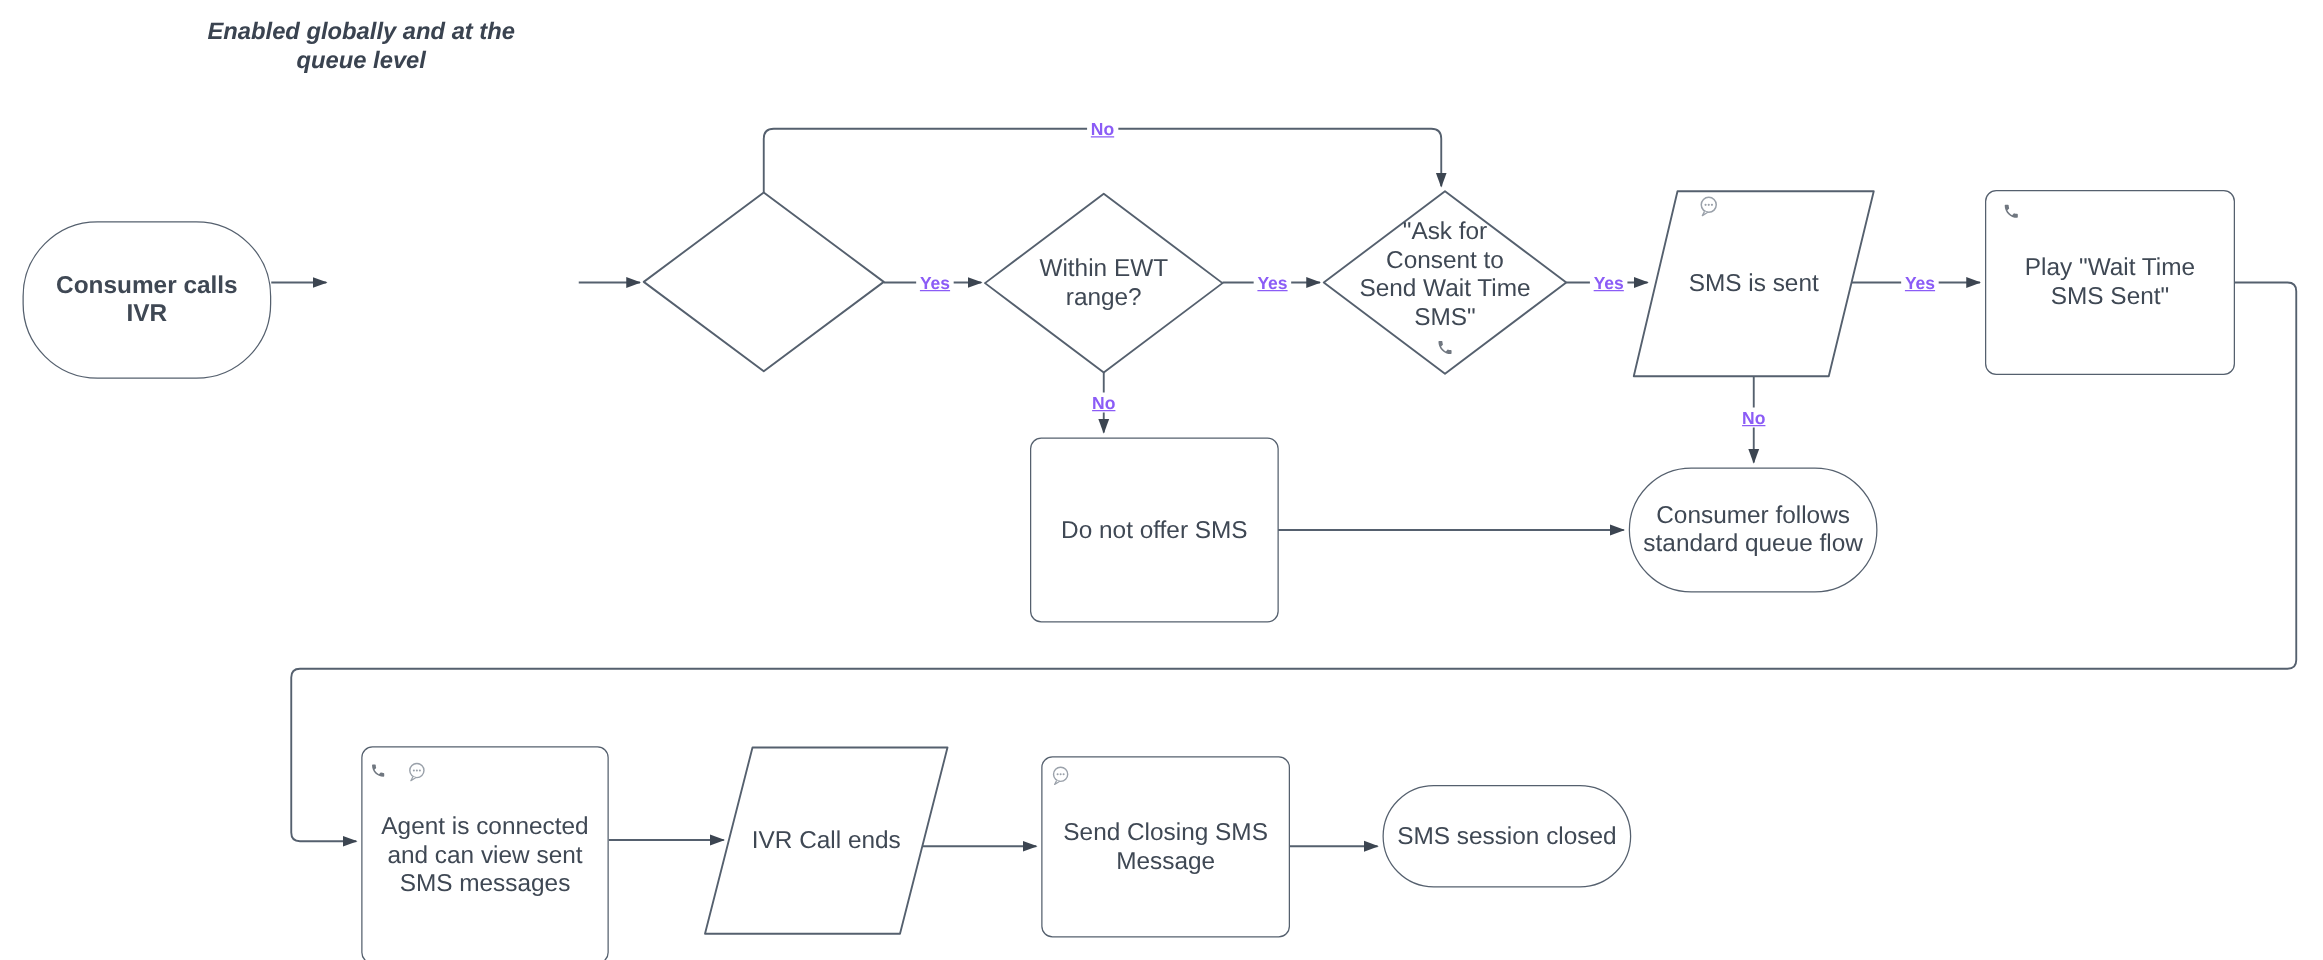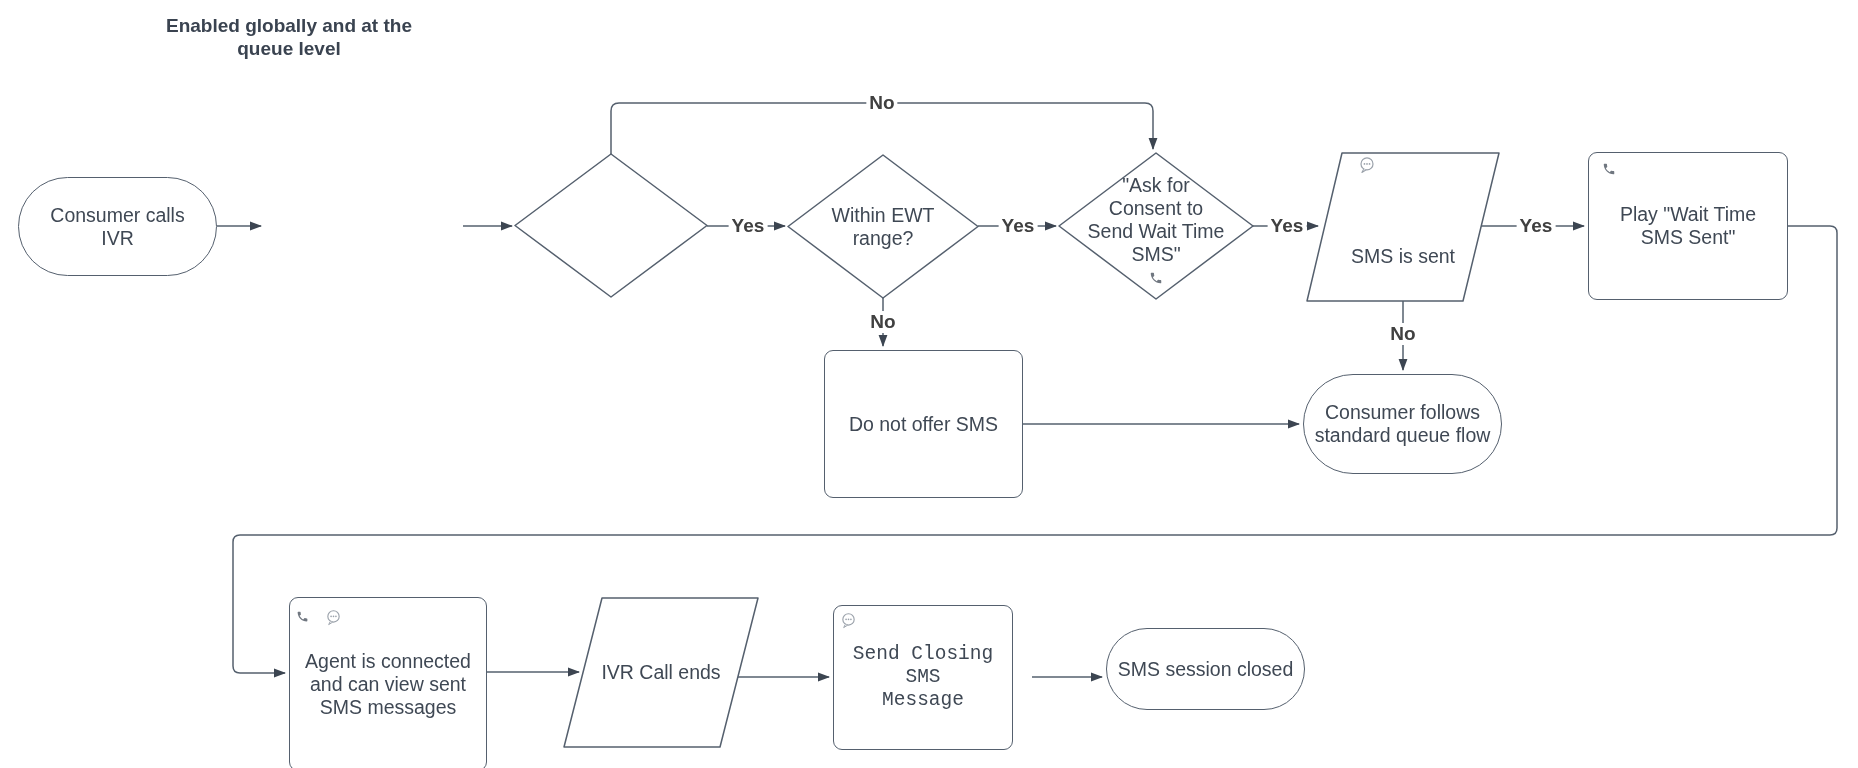--- a/index.html
+++ b/index.html
@@ -8,23 +8,23 @@
     font-family:"Liberation Sans","DejaVu Sans",sans-serif;color:#3f4854;overflow:hidden;
   }
   #edge-layer{position:absolute;left:0;top:0;width:1858px;height:768px;}
   .shape{position:absolute;box-sizing:border-box;background:#ffffff;border:1.5px solid #55606e;
     display:flex;align-items:center;justify-content:center;text-align:center;}
   .rect{border-radius:9px;}
   .stadium{border-radius:60px;}
   .lbl{white-space:pre-line;font-size:19.5px;line-height:23px;color:#3f4854;}
   .free-lbl{position:absolute;display:flex;align-items:center;justify-content:center;text-align:center;}
   .edge-lbl{position:absolute;transform:translate(-50%,-50%);background:#ffffff;
-    font-weight:bold;font-size:19px;color:#404040;padding:0 3px;white-space:nowrap;}
+    font-weight:bold;font-size:14px;color:#8b5cf6;padding:0 3px;white-space:nowrap;text-decoration:underline;}
   .title{position:absolute;left:139px;top:14px;width:300px;text-align:center;
-    font-weight:bold;font-size:19px;line-height:23px;color:#3a4350;white-space:pre-line;}
+    font-weight:bold;font-size:19px;line-height:23px;color:#3a4350;white-space:pre-line;font-style:italic;}
   .icon{position:absolute;}
 </style>
 </head>
 <body>
 
 <div id="canvas">
 
   <svg id="edge-layer" viewBox="0 0 1858 768">
     <defs>
       <marker id="arw" viewBox="0 0 12 10" markerWidth="12" markerHeight="10" refX="11" refY="5" orient="auto" markerUnits="userSpaceOnUse">
@@ -52,21 +52,21 @@
       <polygon points="883,155 978,226.5 883,298 788,226.5"></polygon>
       <polygon points="1156,153 1253,226 1156,299 1059,226"></polygon>
       <polygon points="1342,153 1499,153 1463,301 1307,301"></polygon>
       <polygon points="602,598 758,598 720,747 564,747"></polygon>
     </g>
   </svg>
 
   <div class="title">Enabled globally and at the
 queue level</div>
 
-  <div class="shape stadium" style="left:18px;top:177px;width:199px;height:99px;">
+  <div class="shape stadium" style="left:18px;top:177px;width:199px;height:126px;font-weight:bold;">
     <span class="lbl">Consumer calls
 IVR</span>
   </div>
 
 
   <div class="shape rect" style="left:1588px;top:152px;width:200px;height:148px;">
     <span class="lbl">Play "Wait Time
 SMS Sent"</span>
   </div>
 
@@ -78,40 +78,40 @@
     <span class="lbl">Consumer follows
 standard queue flow</span>
   </div>
 
   <div class="shape rect" style="left:289px;top:597px;width:198px;height:174px;">
     <span class="lbl">Agent is connected
 and can view sent
 SMS messages</span>
   </div>
 
-  <div class="shape rect" style="left:833px;top:605px;width:180px;height:145px;font-family:Liberation Mono, monospace;">
+  <div class="shape rect" style="left:833px;top:605px;width:199px;height:145px;">
     <span class="lbl">Send Closing SMS
 Message</span>
   </div>
 
   <div class="shape stadium" style="left:1106px;top:628px;width:199px;height:82px;">
     <span class="lbl">SMS session closed</span>
   </div>
 
   <div class="free-lbl" style="left:788px;top:155px;width:190px;height:143px;">
     <span class="lbl">Within EWT
 range?</span>
   </div>
   <div class="free-lbl" style="left:1059px;top:153px;width:194px;height:134px;">
     <span class="lbl">"Ask for
 Consent to
 Send Wait Time
 SMS"</span>
   </div>
-  <div class="free-lbl" style="left:1307px;top:153px;width:192px;height:148px;margin-top:29px;">
+  <div class="free-lbl" style="left:1307px;top:153px;width:192px;height:148px;">
     <span class="lbl">SMS is sent</span>
   </div>
   <div class="free-lbl" style="left:564px;top:598px;width:194px;height:149px;">
     <span class="lbl">IVR Call ends</span>
   </div>
 
   <span class="edge-lbl" style="left:748px;top:226px;">Yes</span>
   <span class="edge-lbl" style="left:882px;top:103px;">No</span>
   <span class="edge-lbl" style="left:1018px;top:226px;">Yes</span>
   <span class="edge-lbl" style="left:883px;top:322px;">No</span>

